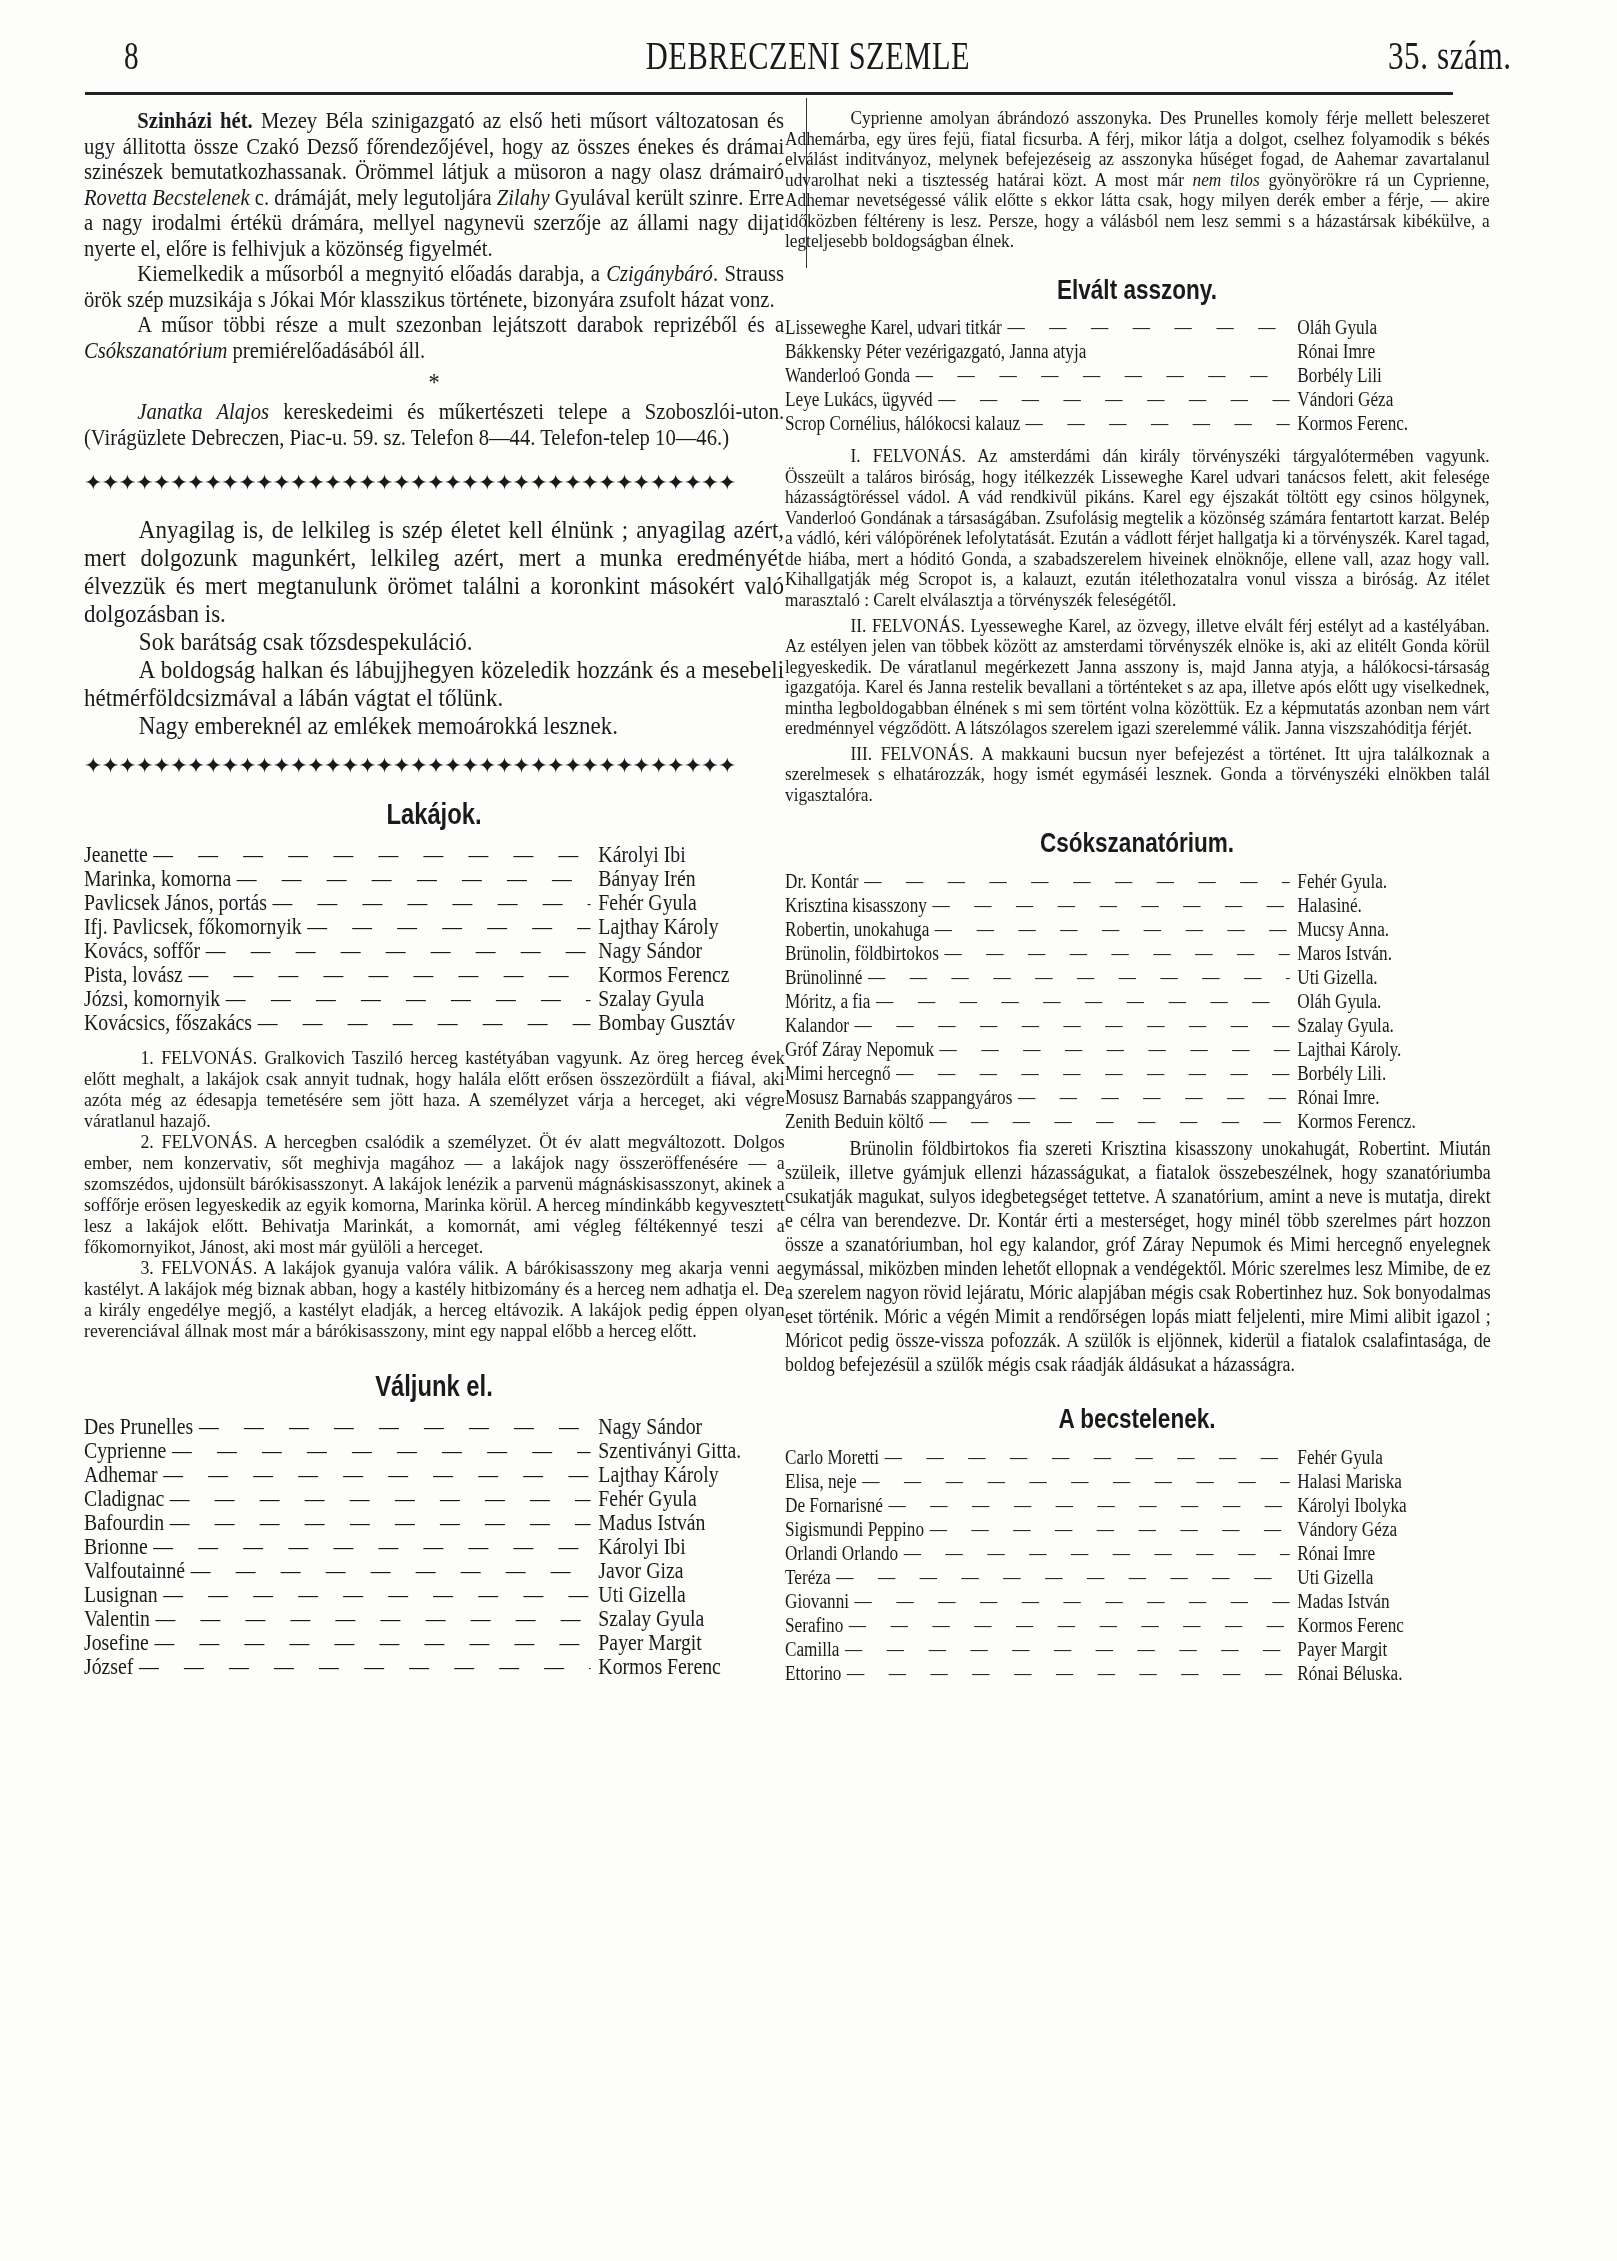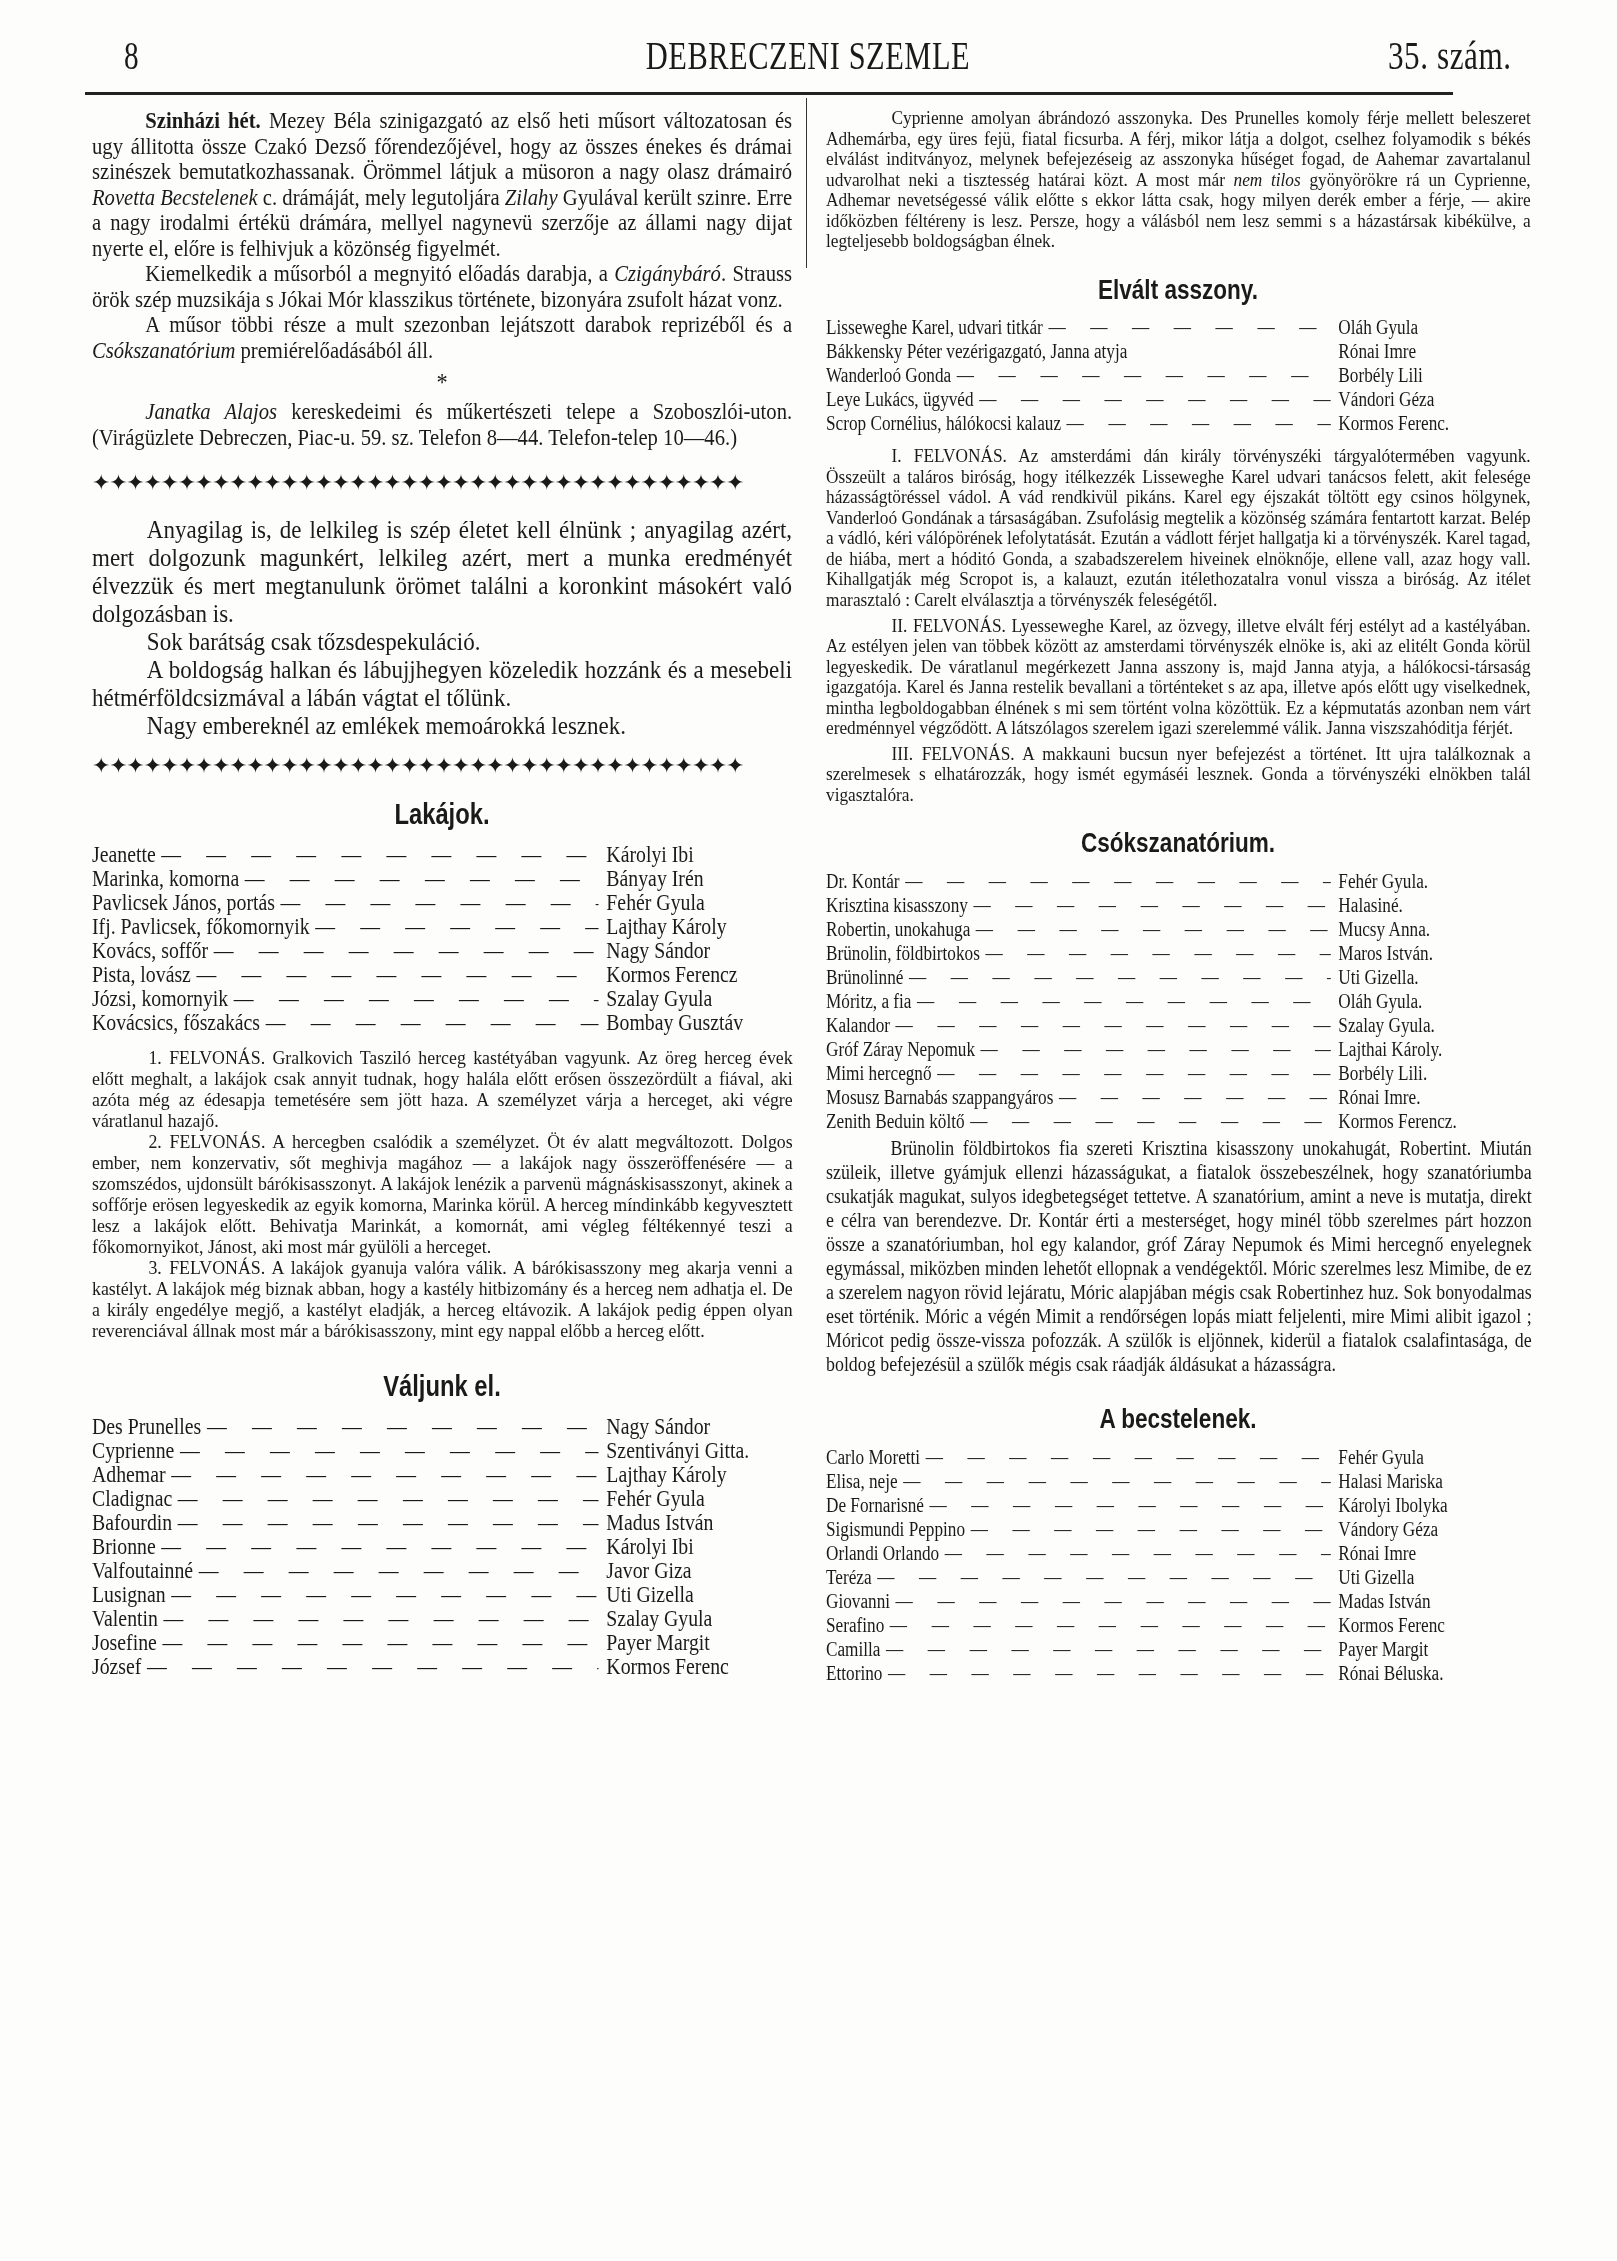--- a/index.html
+++ b/index.html
@@ -6,22 +6,22 @@
   body { width:1618px; height:2261px; position:relative; overflow:hidden;
          font-family:"Liberation Serif","DejaVu Serif",serif; color:#1a1a1a; }
   .hdr { position:absolute; top:26px; left:85px; width:1446px; height:59px;
          font-family:"Liberation Serif",serif; font-size:39px; letter-spacing:0.7px; }
   .hdr .pg { position:absolute; left:39px; top:6.5px; transform:scaleX(0.75); transform-origin:left; }
   .hdr .title { position:absolute; left:0; width:100%; text-align:center; top:6.5px; transform:scaleX(0.78); }
   .hdr .num { position:absolute; right:19.6px; top:6.5px; transform:scaleX(0.8); transform-origin:right; }
   .rule { position:absolute; top:92px; left:85px; width:1368px; height:2.6px; background:#222; }
   .vdiv { position:absolute; top:98px; left:806px; width:1.3px; height:170px; background:#333; }
   .col { position:absolute; top:108px; }
-  .left { left:92px; width:700px; font-size:24px; line-height:25.5px; }
-  .right { left:826px; width:704px; font-size:19px; line-height:20.5px; }
+  .left { left:84px; width:700px; font-size:24px; line-height:25.5px; }
+  .right { left:785px; width:704px; font-size:19px; line-height:20.5px; }
   .col p { margin:0; text-align:justify; text-indent:62px; }
   .right p { text-indent:72px; }
   .narrow { transform:scaleX(0.86); transform-origin:left top; width:116.3%; }
   .star { text-align:center; font-size:26px; line-height:26px; margin:6.5px 0 3.9px 0; }
   .orn { font-size:22px; letter-spacing:-1.3px; line-height:26px; margin:19.6px 0 19.6px 0; white-space:nowrap; overflow:hidden; }
   h2.sec { font-family:"Liberation Sans","DejaVu Sans",sans-serif; font-weight:900; font-size:29px; text-align:center;
            margin:19.6px 0 11.8px 0; line-height:33px; transform:scaleX(0.82); }
   .right h2.sec { font-size:27.5px; margin:21px 0 9.2px 0; }
   .cast { margin:0 0 11.8px 0; }
   .cast .row { display:flex; align-items:baseline; white-space:nowrap; }

